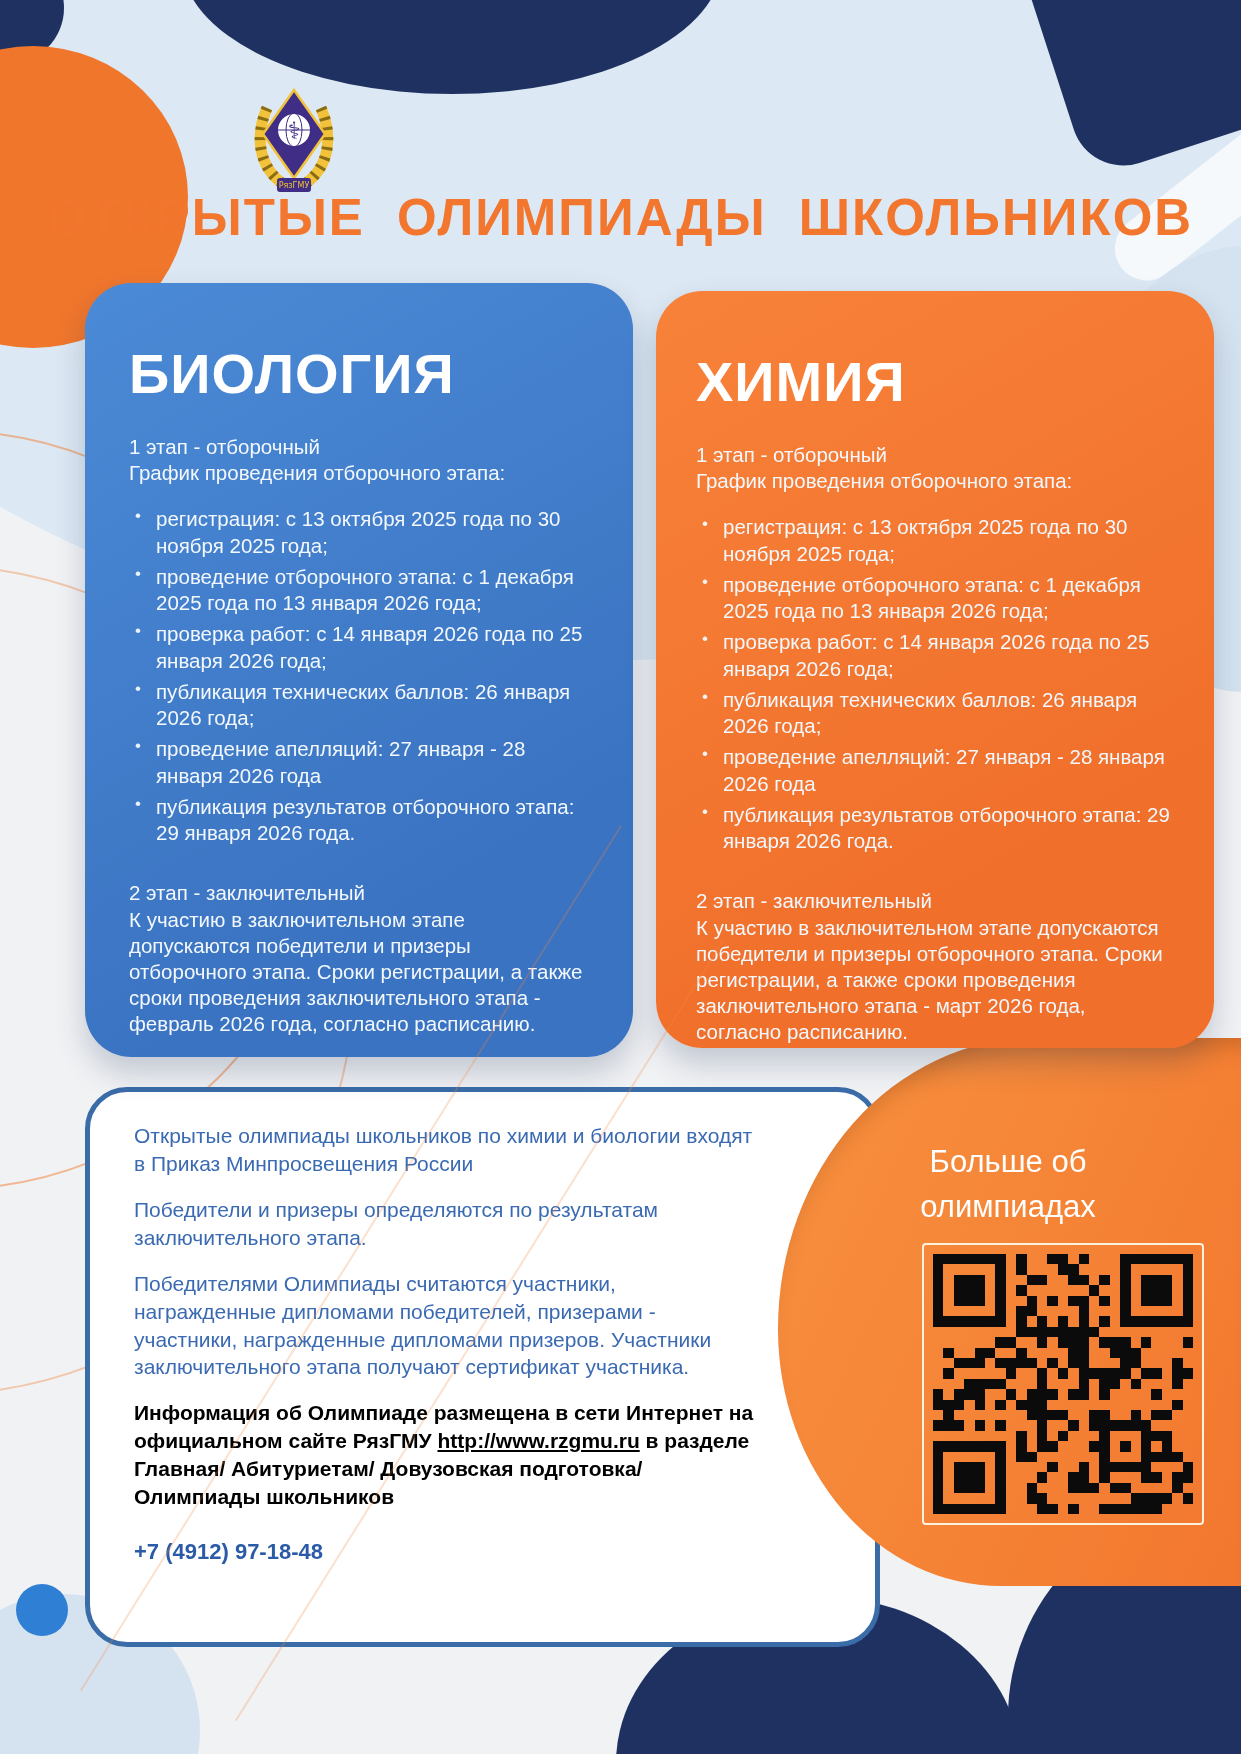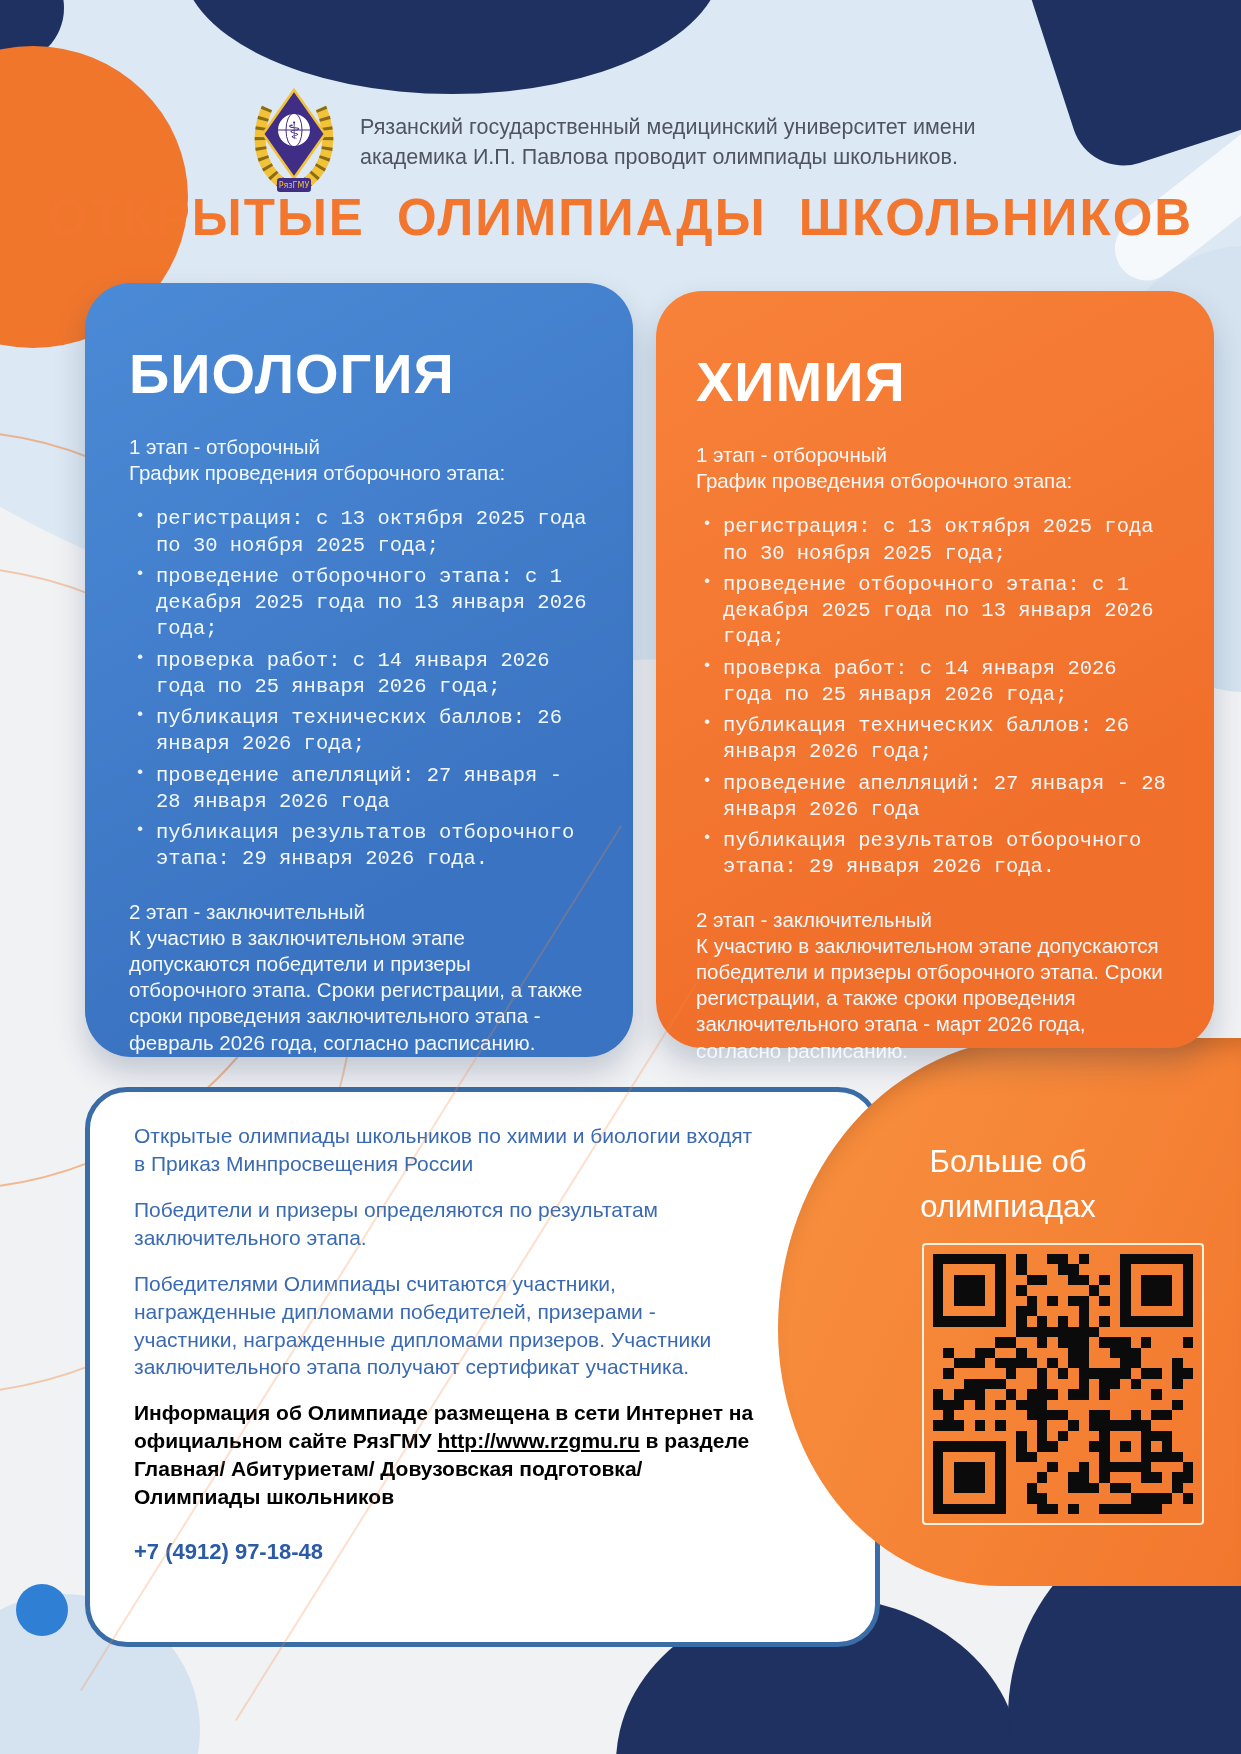--- a/index.html
+++ b/index.html
@@ -42,25 +42,25 @@
     font-size:51px;font-weight:800;letter-spacing:2px;word-spacing:16px;color:#f2762d;}
   
   .card{z-index:6;border-radius:46px;color:#f3f8fd;
     box-shadow:0 16px 30px rgba(28,48,92,.22);padding:50px 44px;}
   .card-bio{left:85px;top:283px;width:548px;height:774px;
     background:linear-gradient(150deg,#4b8ad6 0%,#3a73c1 75%);}
   .card-chem{left:656px;top:291px;width:558px;height:757px;padding:50px 40px;
     background:linear-gradient(150deg,#f8823a 0%,#f06f2a 75%);}
   .card-title{font-size:56px;font-weight:800;letter-spacing:1px;margin:8px 0 28px;color:#ffffff;}
   .card-text{font-size:20.5px;line-height:1.28;}
-  .sched-list{list-style:none;margin:20px 0 0;padding:0;font-family:Liberation Mono, monospace;}
+  .sched-list{list-style:none;margin:20px 0 0;padding:0;}
   .sched-list li{position:relative;padding-left:27px;margin-bottom:5px;
     font-size:20.5px;line-height:1.28;}
   .sched-list li::before{content:"\2022";position:absolute;left:6px;top:-1px;font-size:17px;opacity:.95;}
-  .stage2{margin-top:26px;}
+  .stage2{margin-top:34px;}
   
   .info-card{left:85px;top:1087px;width:795px;height:560px;z-index:4;
     background:#ffffff;border:5px solid #3a6ca8;border-radius:42px;
     padding:30px 44px;color:#3a6ab2;}
   .info-inner{width:620px;}
   .info-card p{margin:0 0 18px;font-size:21px;line-height:1.33;}
   .info-highlight{margin-top:38px;font-weight:bold;color:#000000;}
   .info-highlight a{color:inherit;}
   .phone{margin-top:28px;font-size:22px;font-weight:bold;color:#2b5ba6;}
   
@@ -101,21 +101,20 @@
       <path d="M78,26 C90,54 87,84 62,102" fill="none" stroke="#8a6d12" stroke-width="11" stroke-dasharray="3 7"></path>
       <polygon points="51,8 82,52 51,96 20,52" fill="#3f2d86" stroke="#f2c23b" stroke-width="2.5"></polygon>
       <circle cx="51" cy="48" r="17" fill="#ffffff" stroke="#3f2d86" stroke-width="2"></circle>
       <ellipse cx="51" cy="48" rx="8" ry="17" fill="none" stroke="#3f2d86" stroke-width="1"></ellipse>
       <line x1="34" y1="48" x2="68" y2="48" stroke="#3f2d86" stroke-width="1"></line>
       <text x="51" y="57" text-anchor="middle" font-size="24" fill="#3f2d86" font-family="DejaVu Sans">⚕</text>
       <rect x="34" y="96" width="34" height="14" rx="3" fill="#3f2d86"></rect>
       <text x="51" y="106" text-anchor="middle" font-size="8" fill="#f2c23b" font-family="DejaVu Sans">РязГМУ</text>
     </svg>
   </div>
-  <div class="abs header-text">Рязанский государственный медицинский университет имени академика И.П. Павлова проводит олимпиады школьников.</div>
 
   <div class="abs main-title">ОТКРЫТЫЕ ОЛИМПИАДЫ ШКОЛЬНИКОВ</div>
 
   <div class="abs card card-bio">
     <h2 class="card-title">БИОЛОГИЯ</h2>
     <div class="card-text">1 этап - отборочный</div>
     <div class="card-text">График проведения отборочного этапа:</div>
     <ul class="sched-list">
         <li>регистрация: с 13 октября 2025 года по 30 ноября 2025 года;</li>
         <li>проведение отборочного этапа: с 1 декабря 2025 года по 13 января 2026 года;</li>

